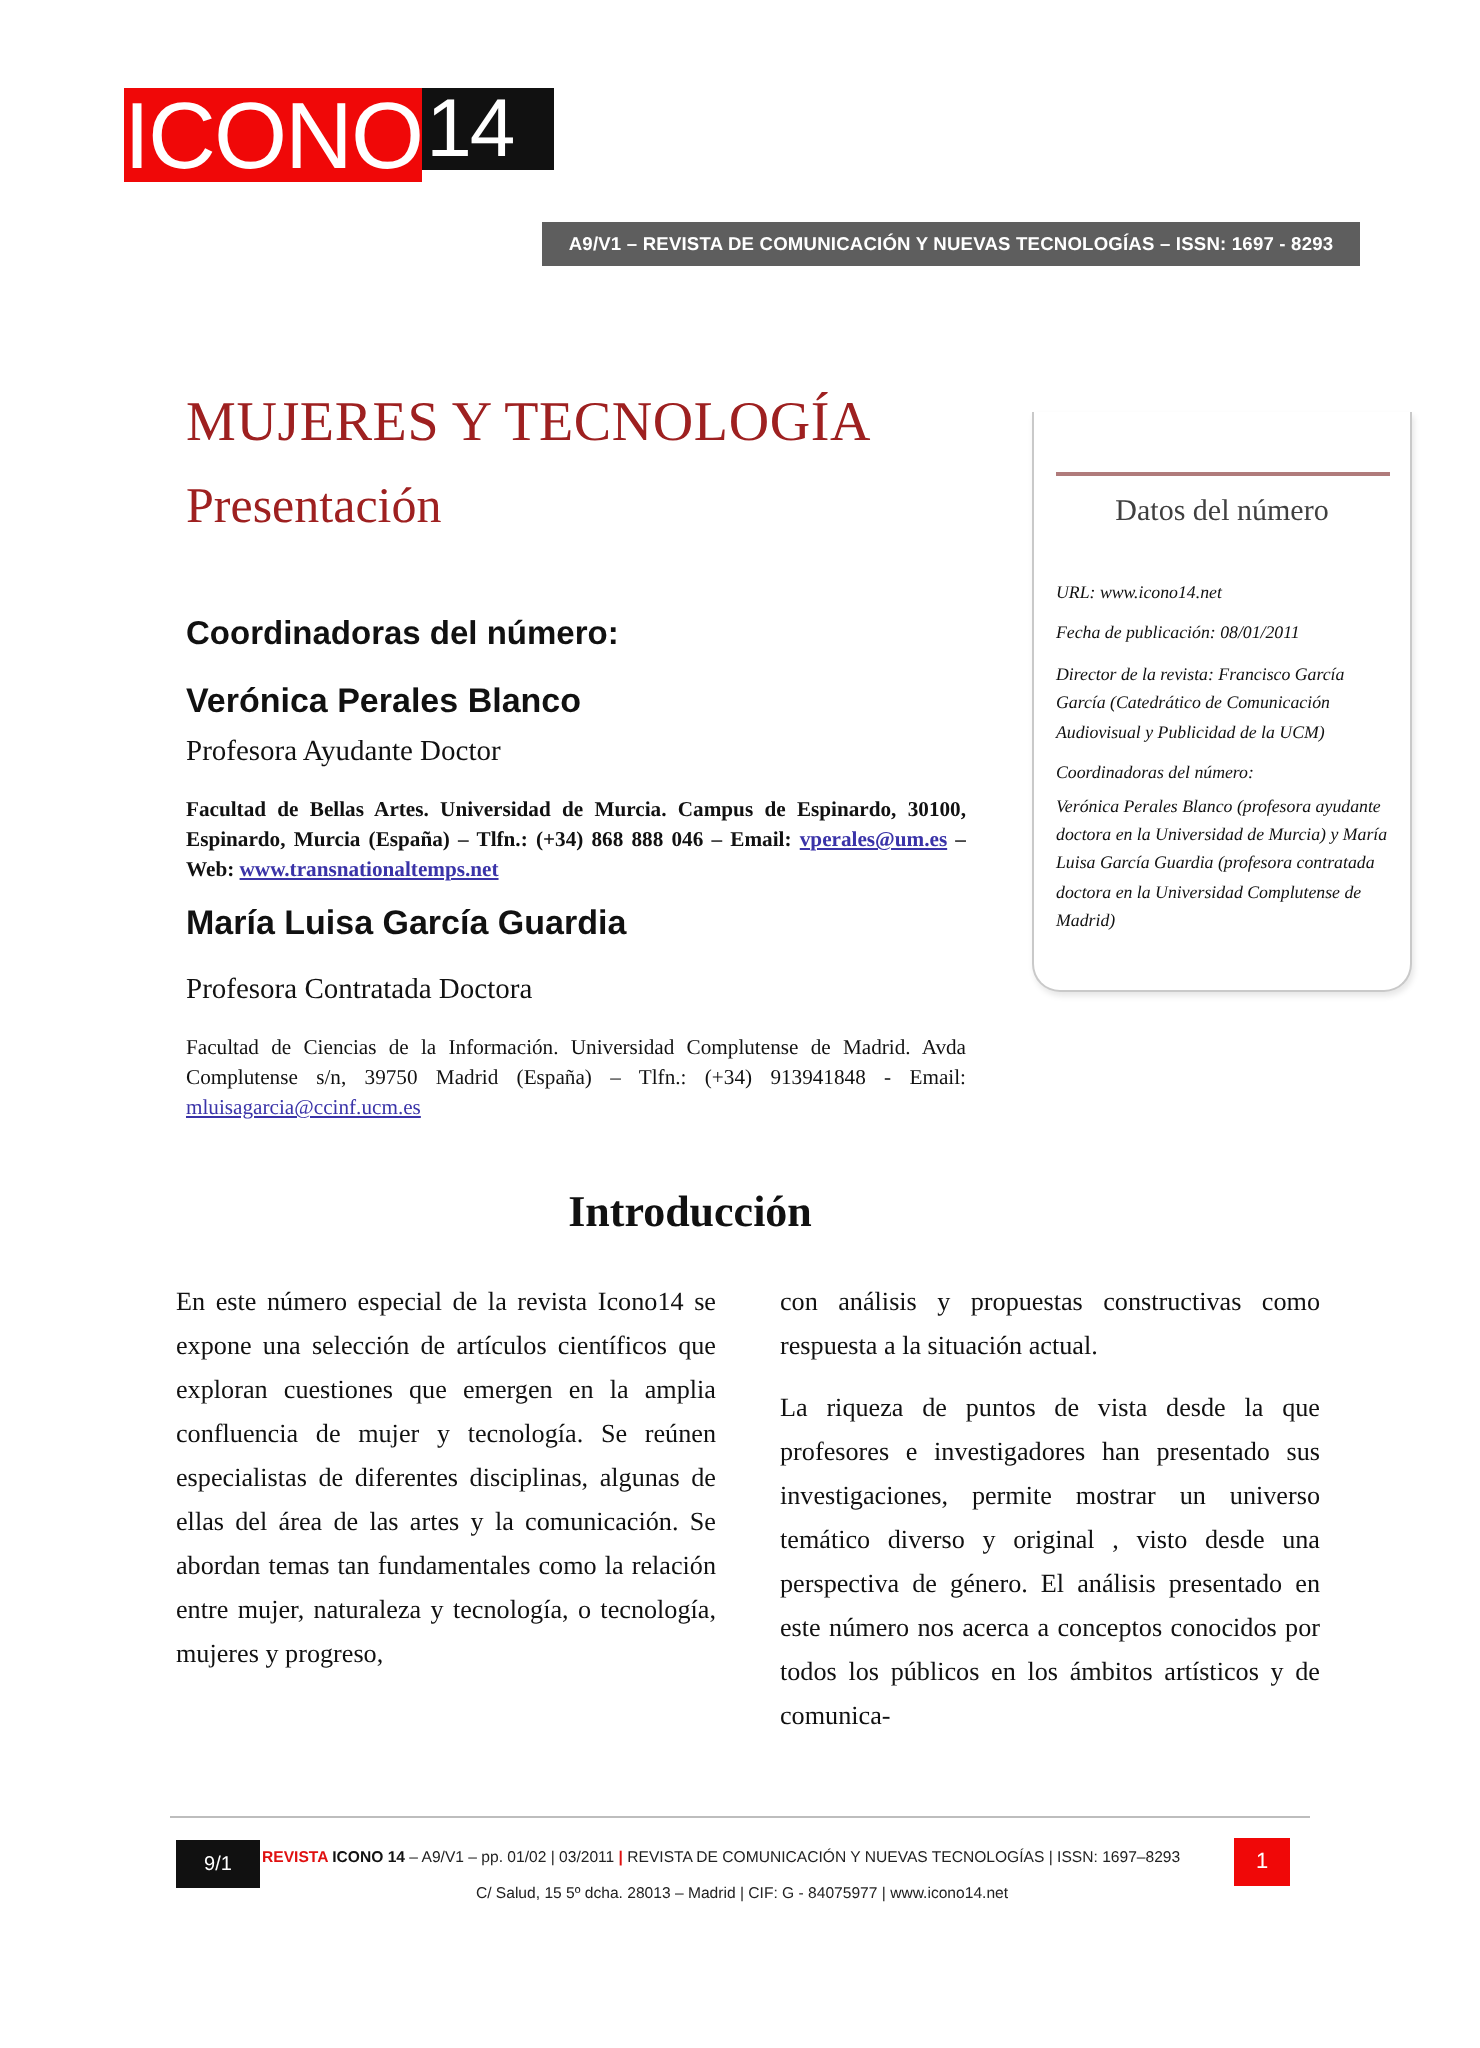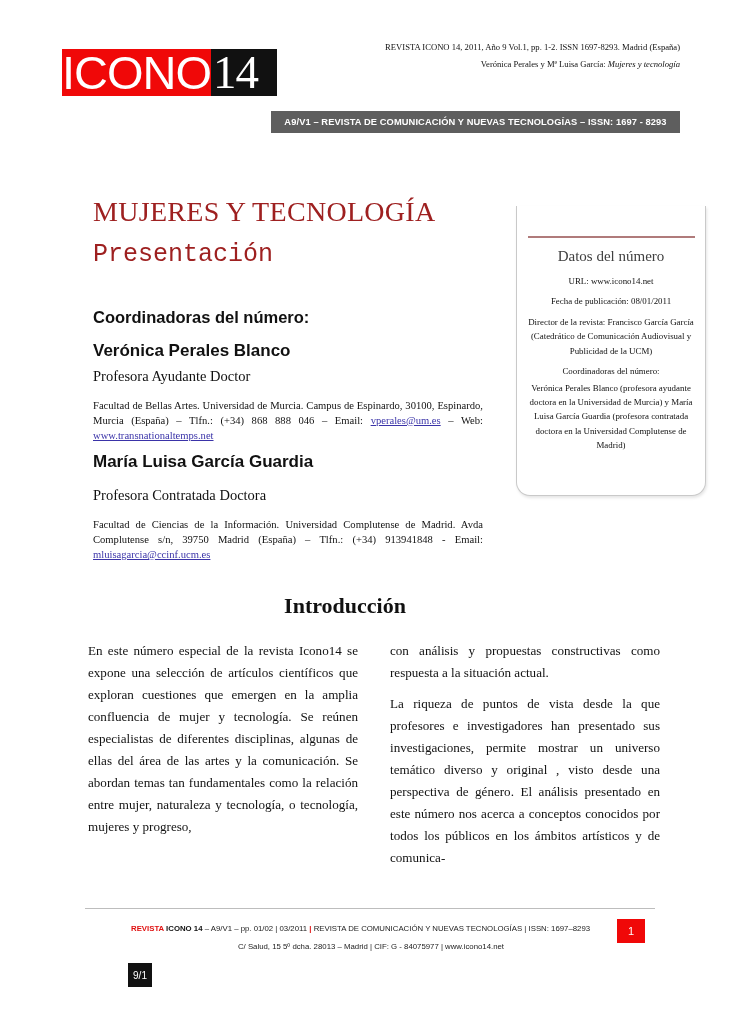--- a/index.html
+++ b/index.html
@@ -16,24 +16,24 @@
   }
 
   
   .masthead {
     position: absolute;
     left: 0; top: 0;
     width: 740px; height: 140px;
   }
   .logo-block {
     position: absolute;
-    left: 62px; top: 18px;
+    left: 62px; top: 44px;
     width: 215px; height: 78px;
     display: flex;
-    align-items: flex-end;
+    align-items: flex-start;
   }
   .logo-red {
     background: #f00808;
     width: 150px;
     display: flex;
     align-items: center;
     justify-content: center;
   }
   .logo-black {
     background: #111111;
@@ -45,23 +45,23 @@
   }
   .logo-word {
     font-family: "Liberation Sans", sans-serif;
     color: #ffffff;
     font-size: 47px;
     letter-spacing: -1px;
     line-height: 1;
     font-weight: 400;
   }
   .logo-num {
-    font-family: Liberation Serif, serif;
-    color: #ffffff;
-    font-size: 47px;
+    font-family: Liberation Sans, sans-serif;
+    color: #ffffff;
+    font-size: 41px;
     letter-spacing: -1px;
     line-height: 1;
     font-weight: 400;
   }
 
   .head-lines {
     position: absolute;
     left: 348px; top: 40px;
     width: 332px;
     text-align: right;
@@ -97,21 +97,21 @@
     color: #9e2020;
     font-family: "Liberation Serif", serif;
     letter-spacing: 0.3px;
   }
   .doc-subtitle {
     position: absolute;
     left: 93px; top: 240px;
     width: 420px;
     font-size: 25px;
     color: #9e2020;
-    font-family: Liberation Mono, monospace;
+    font-family: Liberation Serif, serif;
     font-weight: 400;
   }
 
   .coord-heading {
     position: absolute;
     left: 93px; top: 308px;
     font-size: 16.5px;
     font-weight: bold;
     font-family: "Liberation Sans", sans-serif;
     color: #111;
@@ -140,21 +140,21 @@
   .author-affil {
     position: absolute;
     left: 93px;
     width: 390px;
     font-size: 10.6px;
     line-height: 1.42;
     font-family: "Liberation Serif", serif;
     color: #111;
     text-align: justify;
   }
-  .author-affil.f1 { top: 398px; }
+  .author-affil.f1 { top: 398px; font-weight: bold; }
   .author-affil.f2 { top: 517px; }
   .lnk {
     color: #3a33a8;
     text-decoration: underline;
   }
 
   
   .datos-box {
     position: absolute;
     left: 516px; top: 206px;
@@ -172,23 +172,23 @@
     margin: 30px 0 0 0;
   }
   .datos-title {
     text-align: center;
     font-size: 15px;
     font-family: "Liberation Serif", serif;
     color: #404040;
     margin-top: 10px;
   }
   .datos-body {
-    margin-top: 9px;
-    text-align: center;
-    font-family: "Liberation Serif", serif;
+    margin-top: 24px;
+    font-family: "Liberation Serif", serif;
+    font-style: italic;
     font-size: 8.9px;
     line-height: 1.62;
     color: #111;
   }
   .datos-body p { margin: 0 0 6px 0; }
 
   
   .intro-heading {
     position: absolute;
     left: 0; top: 593px;
@@ -216,27 +216,27 @@
 
   
   .footer-rule {
     position: absolute;
     left: 85px; top: 908px;
     width: 570px; height: 1px;
     background: #bdbdbd;
   }
   .pg-badge {
     position: absolute;
-    left: 88px; top: 963px;
-    width: 24px; height: 24px;
+    left: 88px; top: 920px;
+    width: 42px; height: 24px;
     background: #111111;
     color: #ffffff;
     font-family: "Liberation Sans", sans-serif;
     font-size: 10px;
-    display: flex; align-items: center; justify-content: center; margin-left: 40px;
+    display: flex; align-items: center; justify-content: center;
   }
   .num-badge {
     position: absolute;
     left: 617px; top: 919px;
     width: 28px; height: 24px;
     background: #f00808;
     color: #ffffff;
     font-family: "Liberation Sans", sans-serif;
     font-size: 11px;
     display: flex; align-items: center; justify-content: center;
@@ -270,26 +270,20 @@
 
   <div class="logo-block">
     <div class="logo-red">
       <span class="logo-word">ICONO</span>
     </div>
     <div class="logo-black">
       <span class="logo-num">14</span>
     </div>
   </div>
 
-  <div class="head-lines">
-    <div class="l1">REVISTA ICONO 14, 2011, Año 9 Vol.1,  pp. 1-2. ISSN 1697-8293. Madrid (España)</div>
-    <div class="l2">
-      <span>Verónica Perales y Mª Luisa García: </span><span class="ital">Mujeres y tecnología</span>
-    </div>
-  </div>
 
   <div class="gray-bar">A9/V1 – REVISTA DE COMUNICACIÓN Y NUEVAS TECNOLOGÍAS –  ISSN: 1697 - 8293</div>
 </div>
 
 <div class="doc-title">MUJERES Y TECNOLOGÍA</div>
 <div class="doc-subtitle">Presentación</div>
 
 <div class="coord-heading">Coordinadoras del número:</div>
 
 <div class="author-name a1">Verónica Perales Blanco</div>

